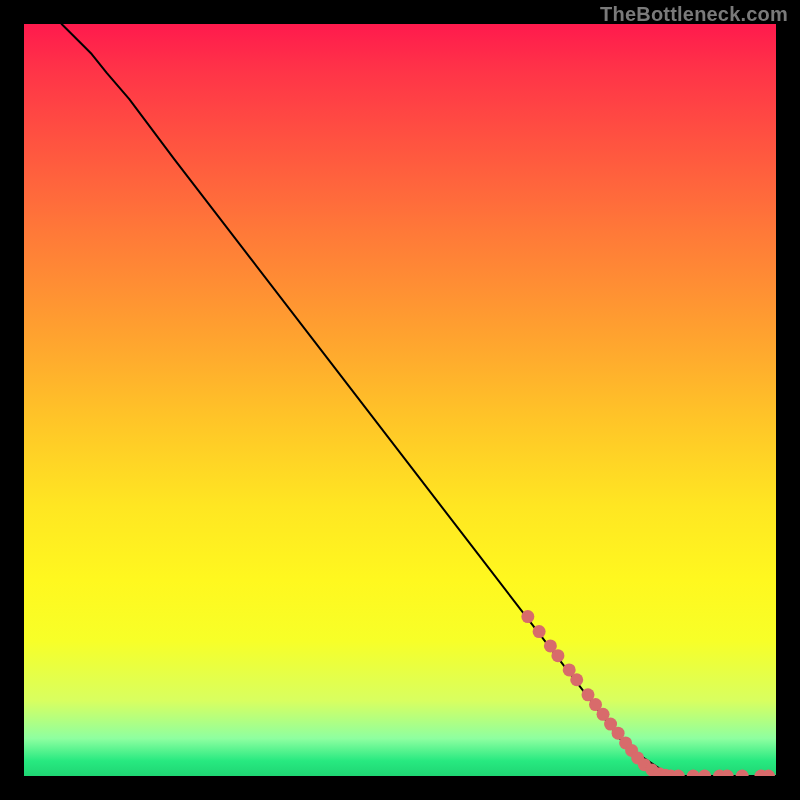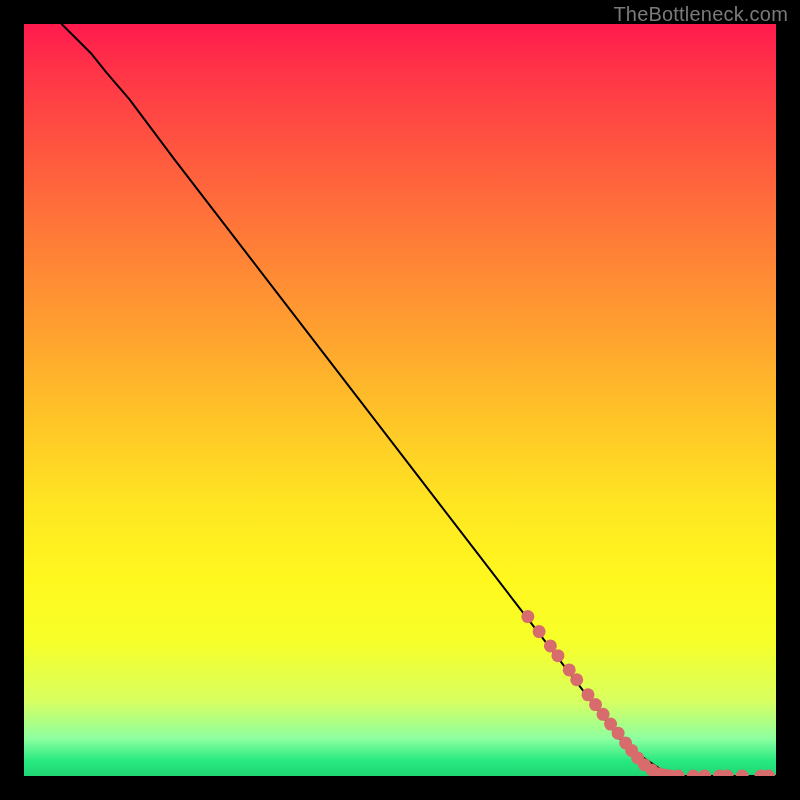--- a/index.html
+++ b/index.html
@@ -48,21 +48,21 @@
     top: 24px;
     width: 752px;
     height: 752px;
     pointer-events: none;
   }
   .watermark {
     position: absolute;
     top: 3px;
     right: 12px;
     font-size: 20px;
-    font-weight: 400;
+    font-weight: 700;
     color: #7a7a7a;
     letter-spacing: 0.2px;
   }
 </style>
 </head>
 <body>
 
 <div class="frame">
   <div class="plot"></div>
   <svg class="overlay" viewBox="0 0 752 752">

